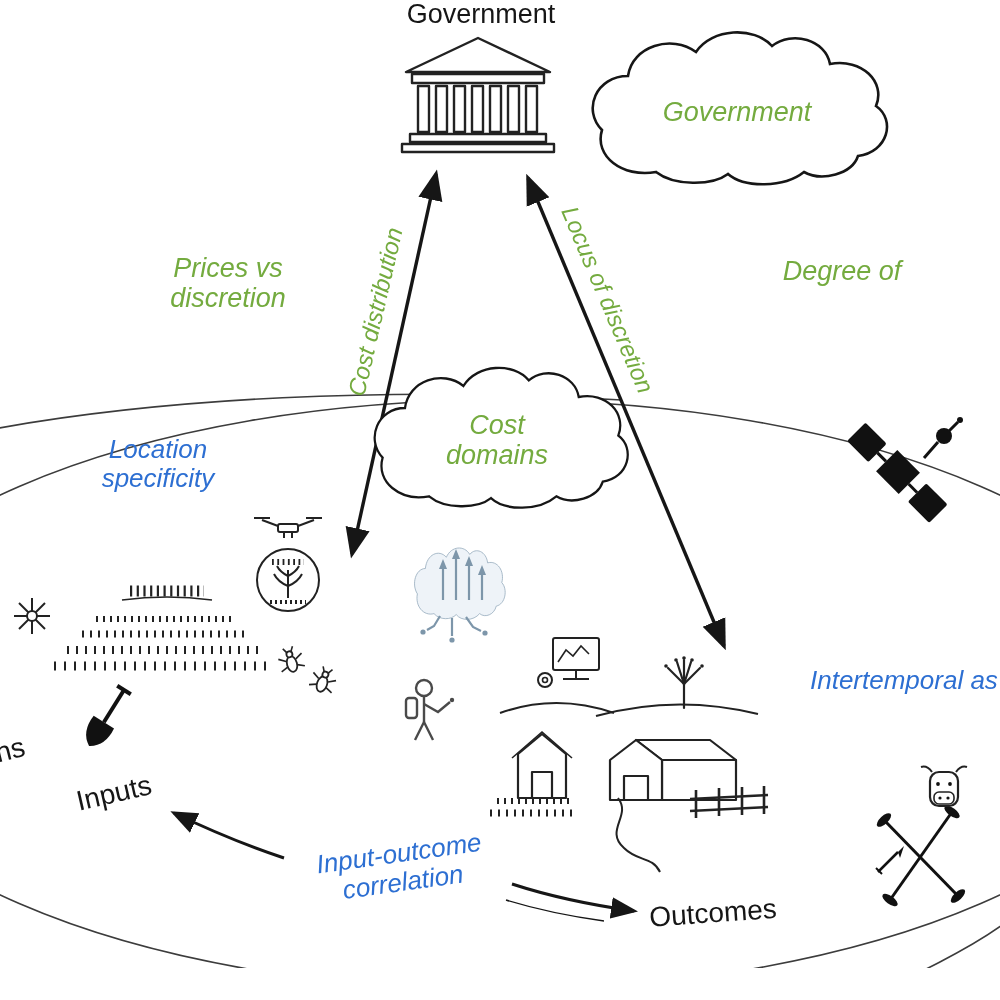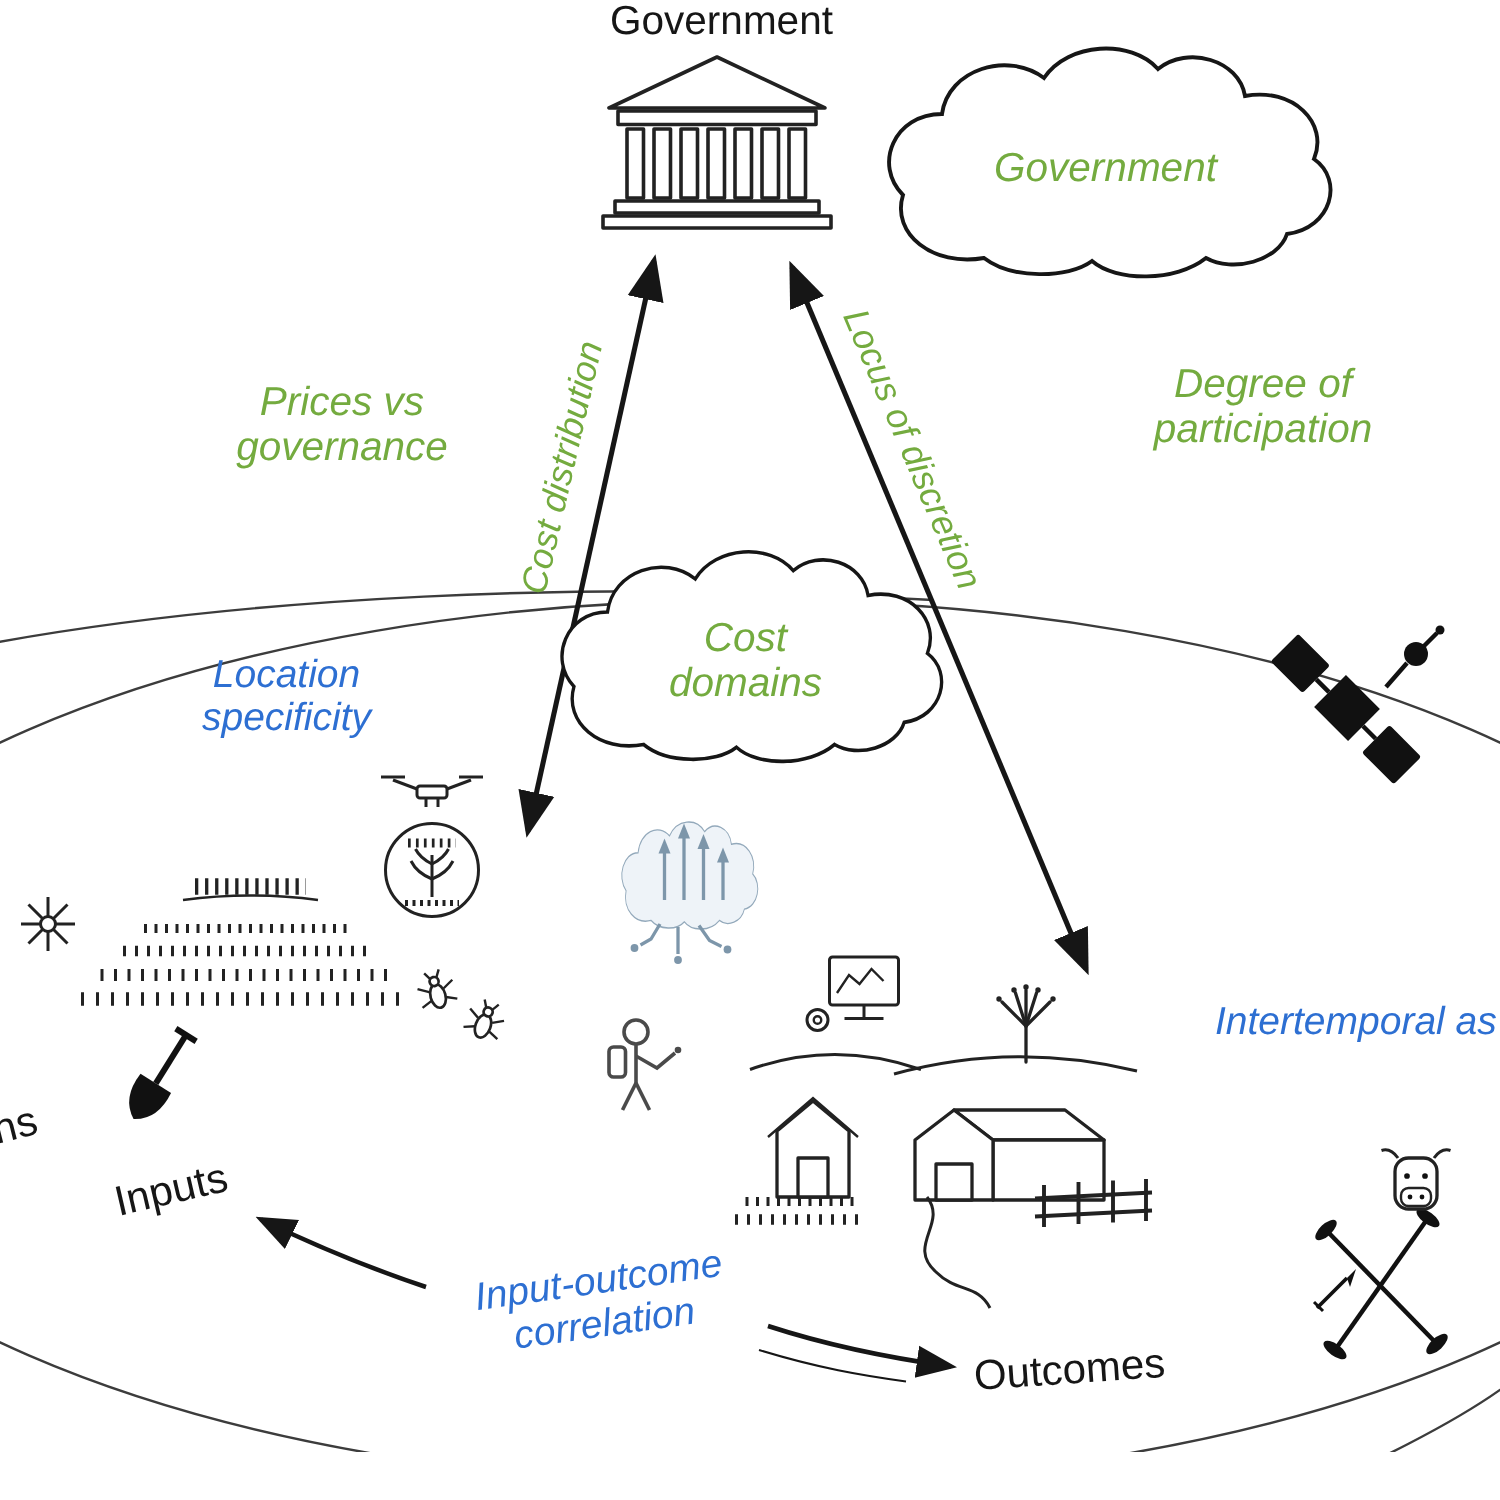--- a/index.html
+++ b/index.html
@@ -285,42 +285,41 @@
   <div class="lbl f27" style="left:481px;top:14px;font-weight:500;">
     <span>Government</span>
   </div>
 
   <div class="lbl green f27" style="left:737px;top:112px;">
     <div>Government</div>
   </div>
 
   <div class="lbl green f27" style="left:228px;top:283px;">
     <div>Prices vs</div>
-    <div>governance</div>
+    <div>discretion</div>
   </div>
 
   <div class="lbl green f27" style="left:794px;top:271px;margin-left:48px;">
     <div>Degree of</div>
-    <div>participation</div>
   </div>
 
   <div class="lbl green f24" style="left:376px;top:312px;transform:translate(-50%,-50%) rotate(-77deg);">
     <span>Cost distribution</span>
   </div>
 
   <div class="lbl green f24" style="left:607px;top:300px;transform:translate(-50%,-50%) rotate(67deg);">
     <span>Locus of discretion</span>
   </div>
 
   <div class="lbl green f27" style="left:497px;top:440px;">
     <div>Cost</div>
     <div>domains</div>
   </div>
 
-  <div class="lbl blue f26" style="left:158px;top:464px;margin-left:33px;">
+  <div class="lbl blue f26" style="left:158px;top:464px;">
     <div>Location</div>
     <div>specificity</div>
   </div>
 
   <div class="lbl-left blue f26" style="left:810px;top:617px;">
     <span>Intertemporal as</span>
   </div>
 
   <div class="lbl blue f26" style="left:401px;top:868px;transform:translate(-50%,-50%) rotate(-8deg);">
     <div>Input-outcome</div>

